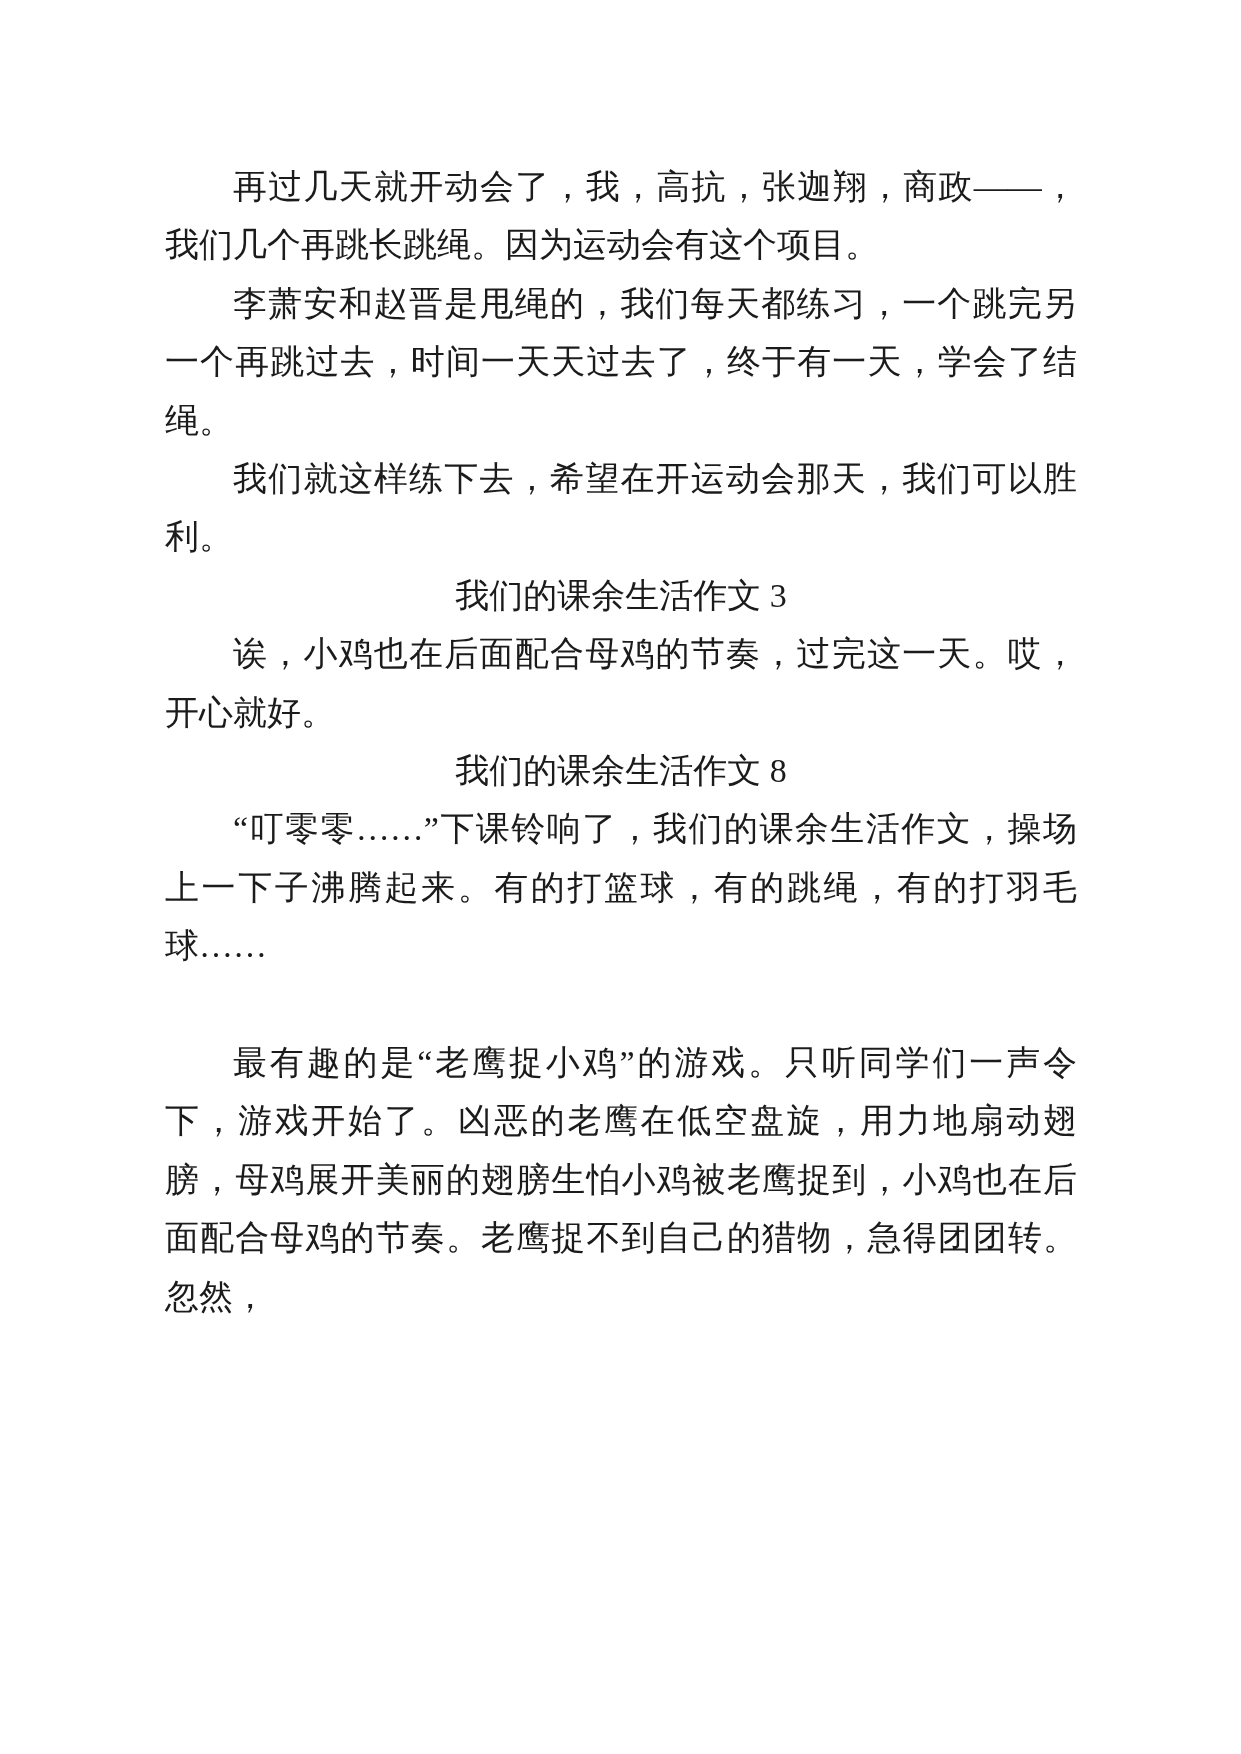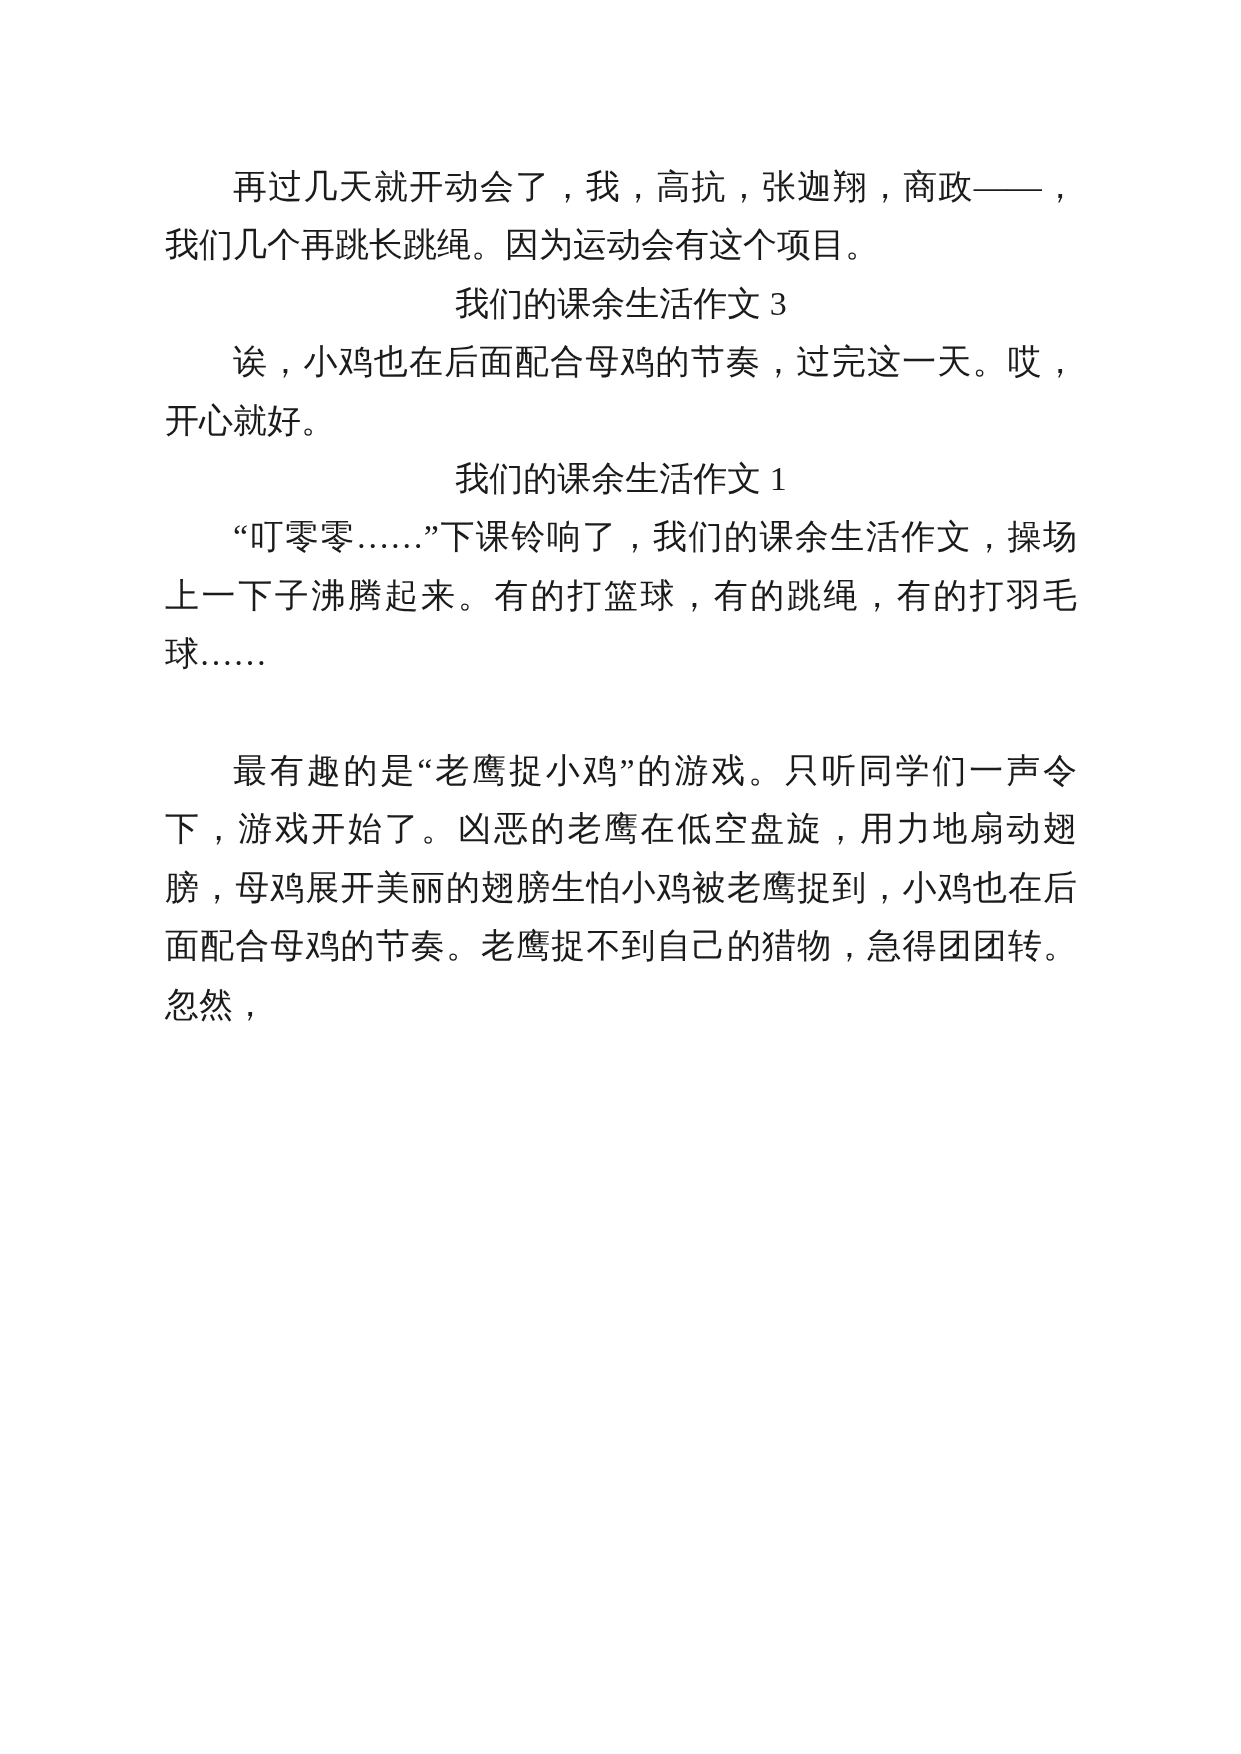--- a/index.html
+++ b/index.html
@@ -43,20 +43,22 @@
   .doc div.spacer {
     height: 58.4px;
   }
 </style>
 </head>
 <body>
 
 <div class="page">
   <main class="doc">
       <p class="para">再过几天就开动会了，我，高抗，张迦翔，商政——，我们几个再跳长跳绳。因为运动会有这个项目。</p>
+      <p class="para">李萧安和赵晋是甩绳的，我们每天都练习，一个跳完另一个再跳过去，时间一天天过去了，终于有一天，学会了结绳。</p>
+      <p class="para">我们就这样练下去，希望在开运动会那天，我们可以胜利。</p>
       <p class="heading">我们的课余生活作文 3</p>
       <p class="para">诶，小鸡也在后面配合母鸡的节奏，过完这一天。哎，开心就好。</p>
-      <p class="heading">我们的课余生活作文 1</p>
+      <p class="heading">我们的课余生活作文 8</p>
       <p class="para">“叮零零……”下课铃响了，我们的课余生活作文，操场上一下子沸腾起来。有的打篮球，有的跳绳，有的打羽毛球……</p>
       <div class="spacer"></div>
       <p class="para">最有趣的是“老鹰捉小鸡”的游戏。只听同学们一声令下，游戏开始了。凶恶的老鹰在低空盘旋，用力地扇动翅膀，母鸡展开美丽的翅膀生怕小鸡被老鹰捉到，小鸡也在后面配合母鸡的节奏。老鹰捉不到自己的猎物，急得团团转。忽然，</p>
     </main>
 </div>
 
 </body></html>

